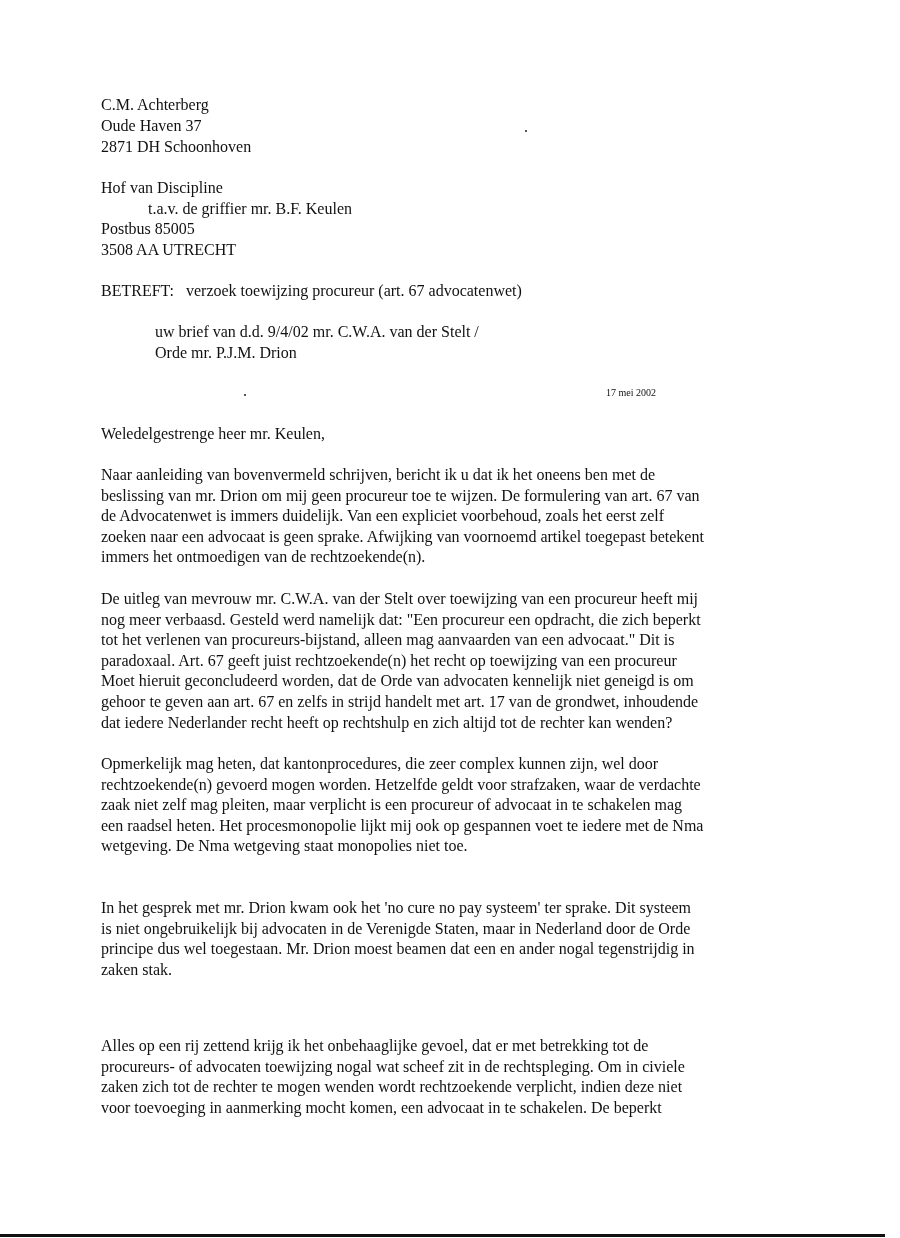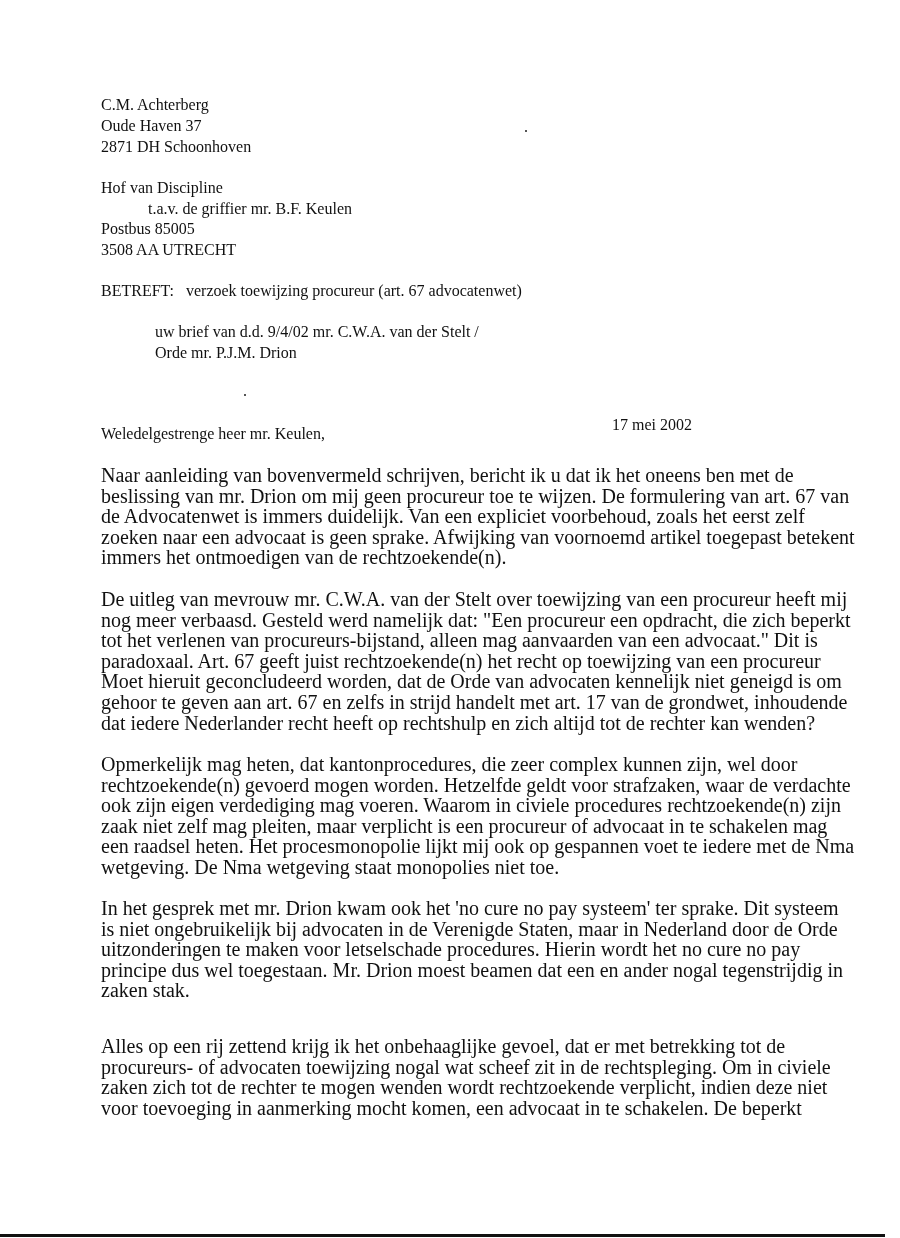--- a/index.html
+++ b/index.html
@@ -1,23 +1,23 @@
 <!DOCTYPE html>
 <html><head>
   <meta charset="utf-8">
   <style>
     html, body { margin: 0; padding: 0; background: #ffffff; }
     body { width: 900px; height: 1238px; position: relative; overflow: hidden;
            font-family: "Liberation Serif", "DejaVu Serif", serif; color: #111; }
-    .page { position: absolute; left: 0; top: 0; width: 776px; height: 1238px; padding-left: 36px; }
+    .page { position: absolute; left: 0; top: 0; width: 776px; height: 1238px; }
     .line { position: absolute; left: 101px; font-size: 16px; line-height: 20px; white-space: nowrap; }
     .indent1 { left: 148px; }
     .indent2 { left: 143px; margin-left: 12px; }
-    .date { position: absolute; right: 120px; font-size: 16px; line-height: 20px; white-space: nowrap; margin-top: 32px; }
-    .para { position: absolute; left: 101px; width: 690px; font-size: 20px; line-height: 20.6px; }
+    .date { position: absolute; right: 120px; font-size: 10px; line-height: 20px; white-space: nowrap; }
+    .para { position: absolute; left: 101px; width: 690px; font-size: 16px; line-height: 20.6px; }
     .para span { display: block; white-space: nowrap; }
     .bottom-edge { position: absolute; left: 0; top: 1234px; width: 885px; height: 3px; background: #111; }
     .speck { position: absolute; width: 2px; height: 2px; background: #555; }
   </style>
 </head>
 <body>
 
 <div class="page">
 
   <div class="line" style="top:95px">C.M. Achterberg</div>
@@ -55,30 +55,28 @@
     <span>tot het verlenen van procureurs-bijstand, alleen mag aanvaarden van een advocaat." Dit is</span>
     <span>paradoxaal. Art. 67 geeft  juist rechtzoekende(n) het recht op toewijzing van een procureur</span>
     <span>Moet hieruit geconcludeerd worden, dat de Orde van advocaten kennelijk niet geneigd is om</span>
     <span>gehoor te geven aan art. 67 en zelfs in strijd handelt met art. 17 van de grondwet, inhoudende</span>
     <span>dat iedere Nederlander recht heeft op rechtshulp en zich altijd tot de rechter kan wenden?</span>
   </div>
 
   <div class="para" style="top:754px">
     <span>Opmerkelijk mag heten, dat kantonprocedures, die zeer complex kunnen zijn, wel door</span>
     <span>rechtzoekende(n) gevoerd mogen worden. Hetzelfde geldt voor strafzaken, waar de verdachte</span>
-    <span>ook zijn eigen verdediging mag voeren. Waarom in civiele procedures rechtzoekende(n) zijn</span>
     <span>zaak niet zelf mag pleiten, maar verplicht is een procureur of advocaat in te schakelen mag</span>
     <span>een raadsel heten.  Het procesmonopolie lijkt mij ook op gespannen voet te iedere met de Nma</span>
     <span>wetgeving. De Nma wetgeving staat monopolies niet toe.</span>
   </div>
 
   <div class="para" style="top:898px">
     <span>In het gesprek met mr. Drion kwam ook het 'no cure no pay systeem' ter sprake. Dit systeem</span>
     <span>is niet ongebruikelijk bij advocaten in de Verenigde Staten, maar in Nederland door de Orde</span>
-    <span>uitzonderingen te maken voor letselschade procedures. Hierin wordt het no cure no pay</span>
     <span>principe dus wel toegestaan. Mr. Drion moest beamen dat een en ander nogal tegenstrijdig in</span>
     <span>zaken stak.</span>
   </div>
 
   <div class="para" style="top:1036px">
     <span>Alles op een rij zettend krijg ik het onbehaaglijke gevoel, dat er met betrekking tot de</span>
     <span>procureurs- of advocaten toewijzing nogal wat scheef zit in de rechtspleging. Om in civiele</span>
     <span>zaken zich tot de rechter te mogen wenden wordt rechtzoekende verplicht, indien deze niet</span>
     <span>voor toevoeging in aanmerking mocht komen, een advocaat in te schakelen. De beperkt</span>
   </div>

